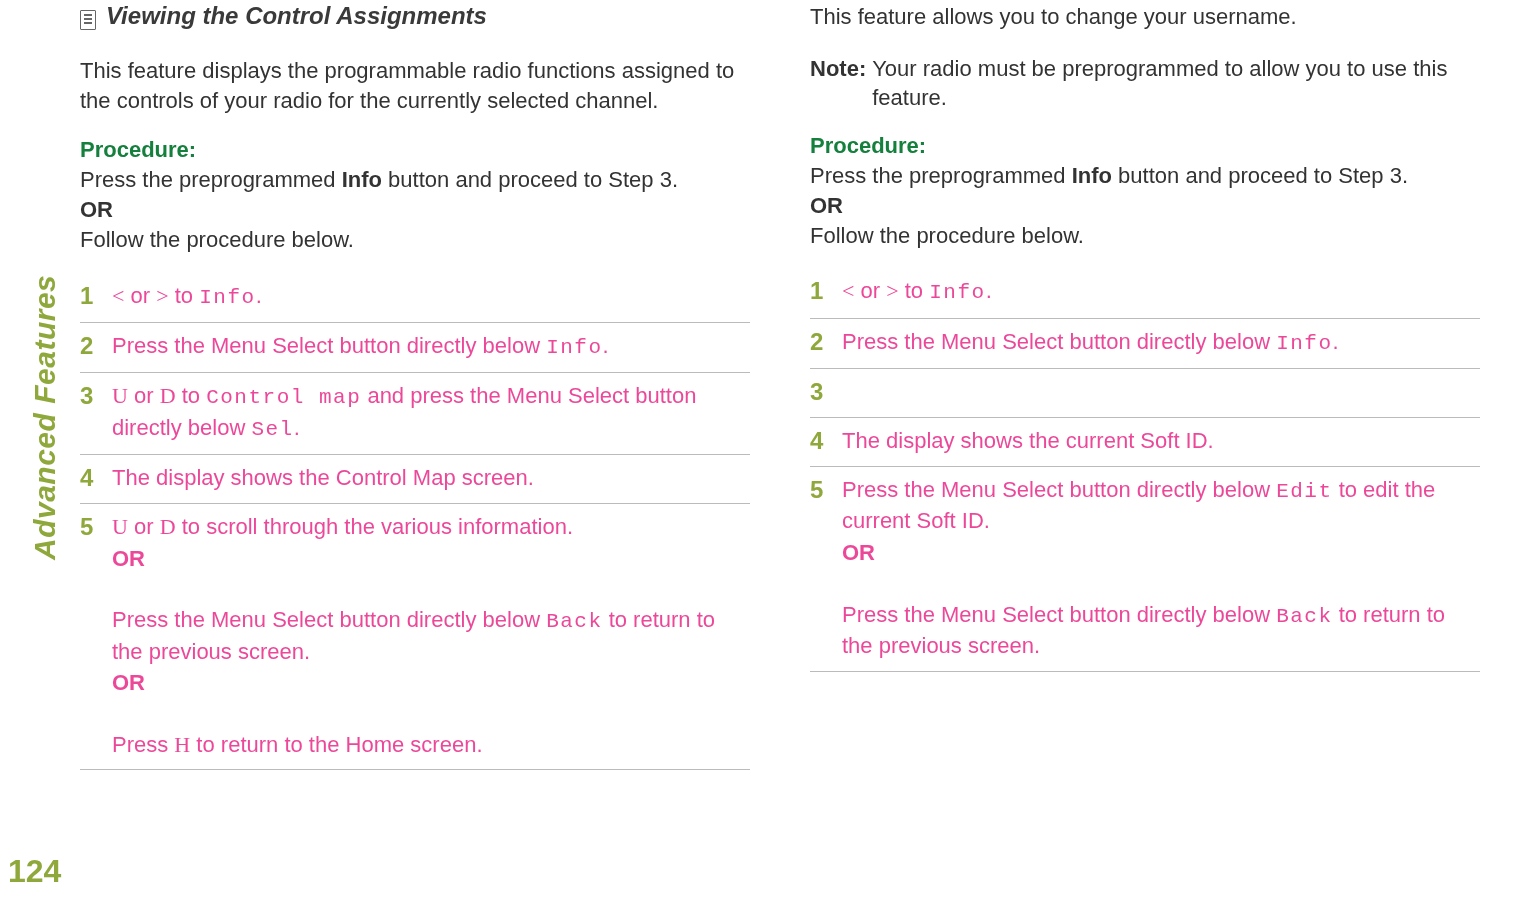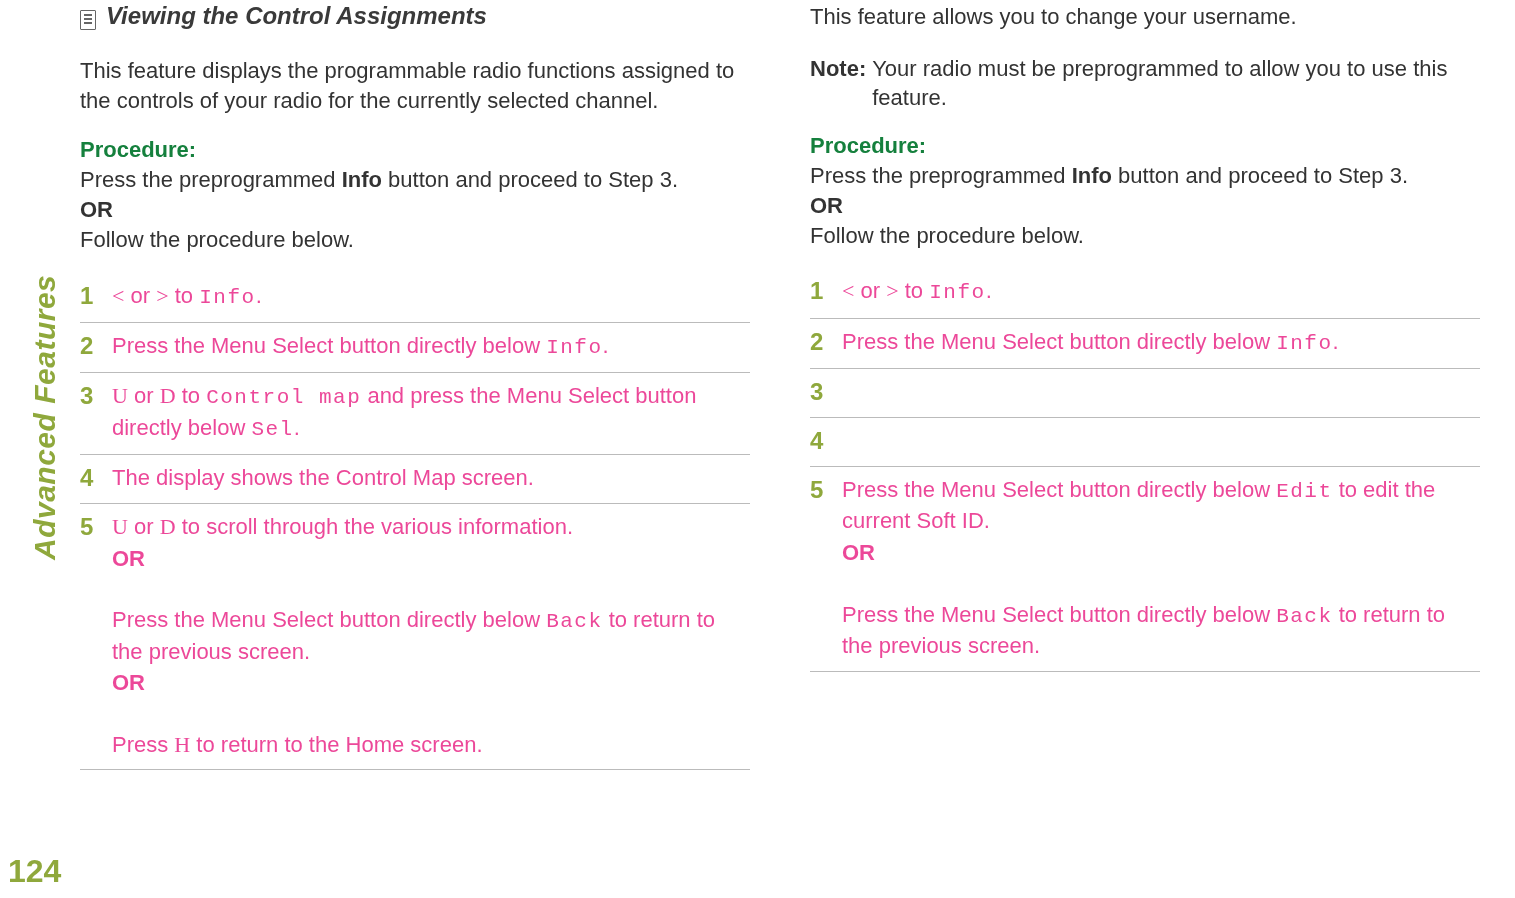--- a/index.html
+++ b/index.html
@@ -228,20 +228,21 @@
         </div>
         <div class="step">
           <div class="step-num">2</div>
           <div class="step-body">Press the <span class="b">Menu Select</span> button directly below <span class="mono">Info</span>.</div>
         </div>
         <div class="step">
           <div class="step-num">3</div>
         </div>
         <div class="step">
           <div class="step-num">4</div>
+          <div class="step-body">The display shows the current Soft ID.</div>
         </div>
         <div class="step">
           <div class="step-num">5</div>
           <div class="step-body">Press the <span class="b">Menu Select</span> button directly below <span class="mono">Edit</span> to edit the current Soft ID.<br><span class="sub-or">OR</span><br>Press the <span class="b">Menu Select</span> button directly below <span class="mono">Back</span> to return to the previous screen.</div>
         </div>
       </div>
   </div>
 
 </div>
 

